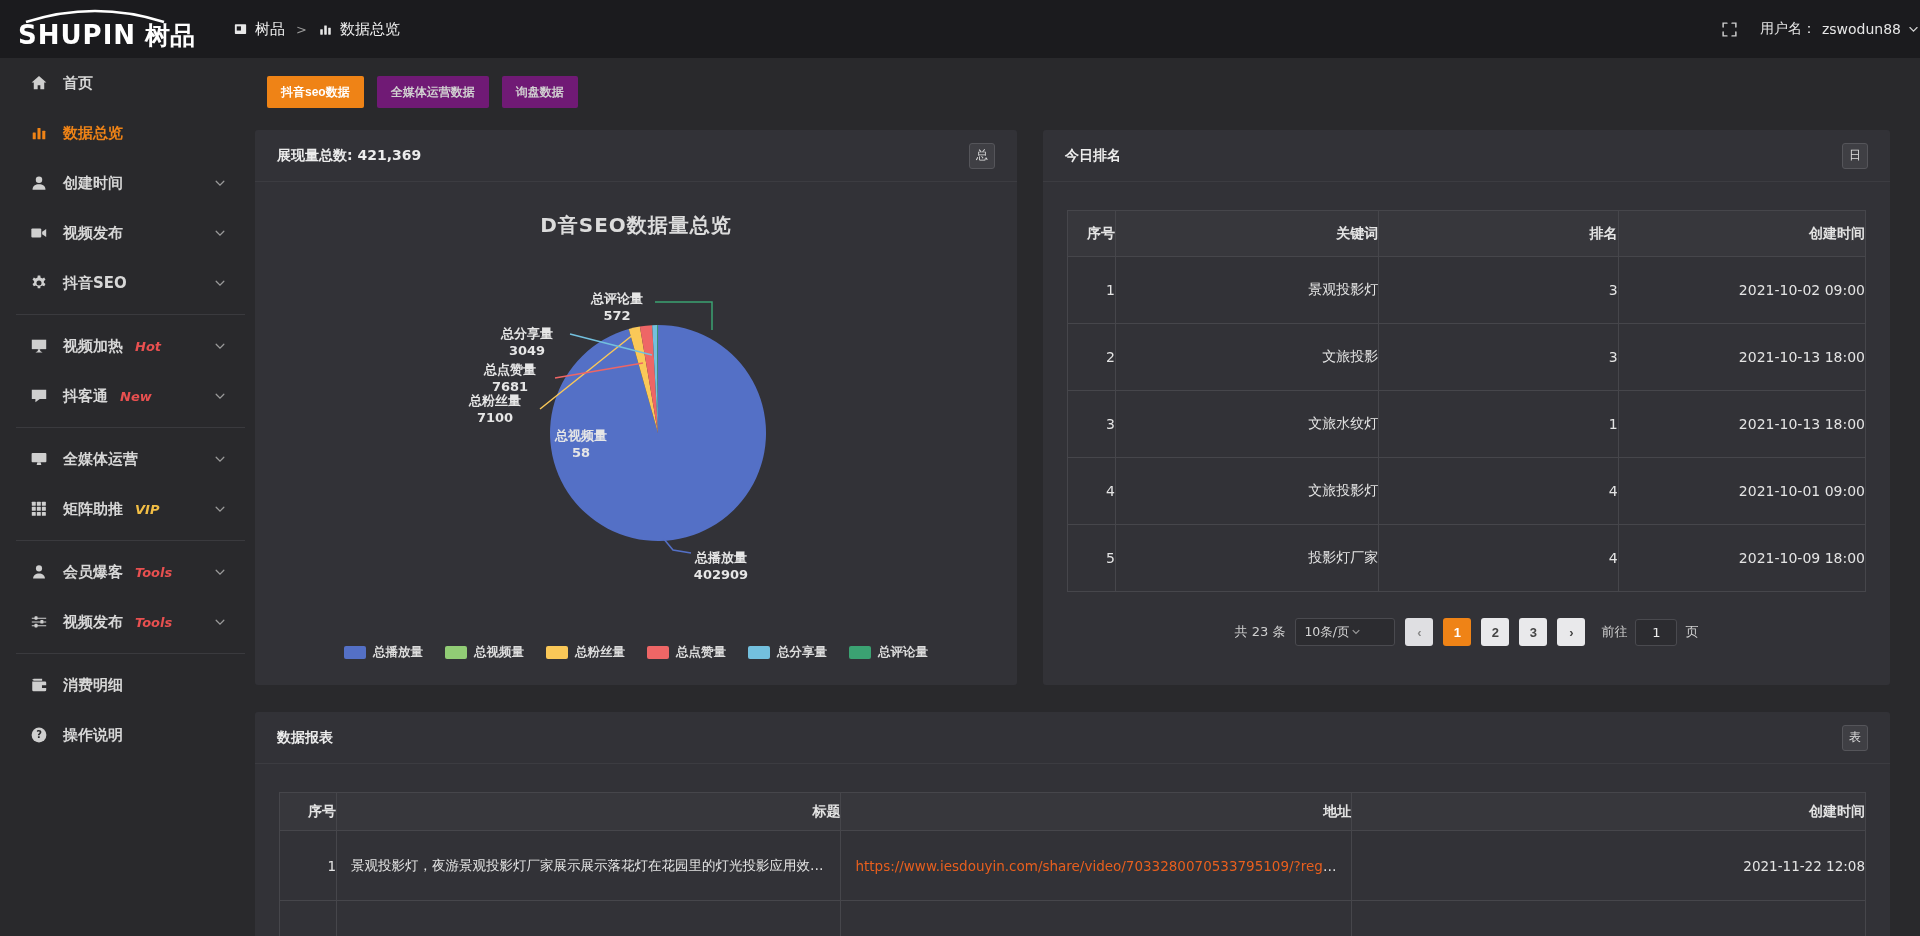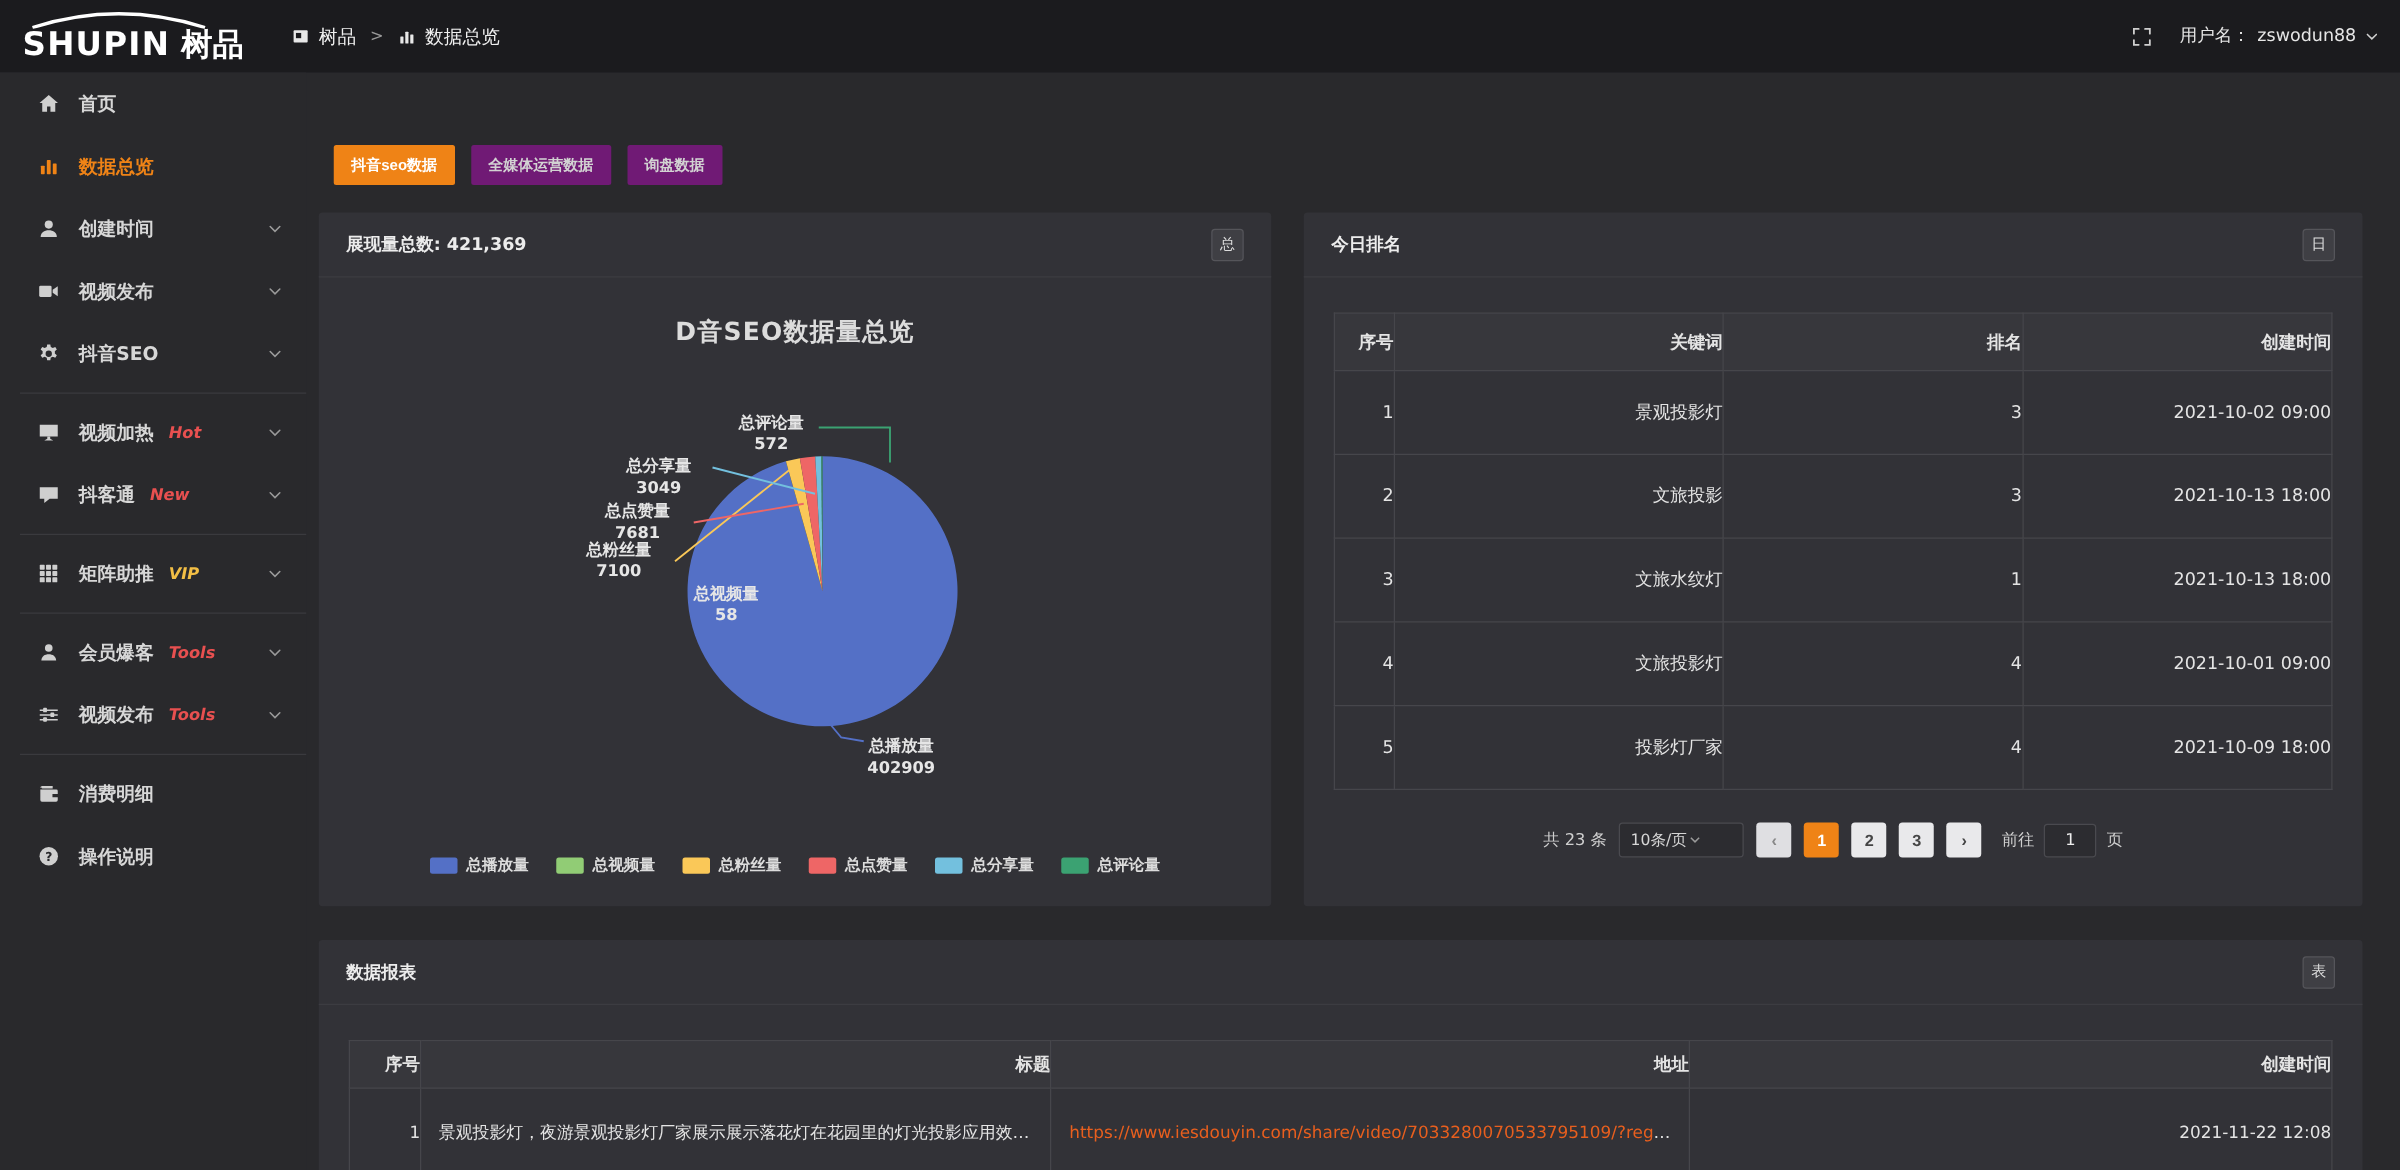--- a/index.html
+++ b/index.html
@@ -10,41 +10,41 @@
   .header { height:58px; background:#1b1b1e; display:flex; align-items:center; color:#fff; }
   .logo { width:215px; padding-left:18px; display:flex; align-items:flex-end; }
   .logo-inner { position:relative; padding-top:12px; }
   .logo-arc { position:absolute; top:2px; left:2px; }
   .logo-en { font-size:26px; font-weight:bold; letter-spacing:1px; }
   .logo-cn { font-size:25px; font-weight:bold; margin-left:9px; }
   .breadcrumb { display:flex; align-items:center; margin-left:18px; font-size:15px; color:#f0f0f0; gap:7px; }
   .bc-sep { color:#9a9a9a; font-size:13px; margin:0 4px; }
   .bc-icon { width:15px; height:15px; display:inline-flex; color:#e8e8e8; }
   .bc-icon svg { width:100%; height:100%; fill:currentColor; }
-  .header-right { margin-left:auto; display:flex; align-items:center; gap:22px; padding-right:16px; }
+  .header-right { margin-left:auto; display:flex; align-items:center; gap:22px; }
   .fs-icon { width:17px; height:17px; color:#cfcfcf; cursor:pointer; }
   .fs-icon svg { width:100%; height:100%; }
   .user-box { display:flex; align-items:center; gap:6px; font-size:14px; color:#e6e6e6; cursor:pointer; }
   .user-caret { width:13px; height:13px; color:#cfcfcf; display:inline-flex; }
   .user-caret svg { width:100%; height:100%; }
 
   
   .layout { display:flex; height:878px; }
   .sidebar { width:245px; background:#29292c; flex-shrink:0; }
   .sb-item { height:50px; display:flex; align-items:center; padding:0 18px 0 30px; cursor:pointer; color:#d7d7d7; position:relative; }
   .sb-icon { width:18px; height:18px; display:inline-flex; flex-shrink:0; color:#cfcfcf; }
   .sb-icon svg { width:100%; height:100%; fill:currentColor; }
   .sb-label { margin-left:15px; font-size:15px; font-weight:600; }
   .sb-badge { margin-left:12px; font-size:13px; font-weight:bold; font-style:italic; }
   .sb-chevron { margin-left:auto; width:14px; height:14px; color:#9a9a9a; display:inline-flex; }
   .sb-chevron svg { width:100%; height:100%; }
   .sb-item.active, .sb-item.active .sb-icon { color:#ef8316; }
   .sb-divider { height:1px; background:#3a3a3e; margin:6px 0 6px 16px; }
 
-  .main { flex:1; padding:16px 30px 0 10px; overflow:hidden;margin-top:40px; }
+  .main { flex:1; padding:16px 30px 0 10px; overflow:hidden; }
 
   
   .tabs { display:flex; gap:13px; margin:2px 0 22px 12px; }
   .tab { height:32px; padding:0 14px; font-size:12px; font-weight:600; color:#d2d2d2;
          background:#701a75; border:none; border-radius:2px; display:flex; align-items:center; cursor:pointer; }
   .tab.active { background:#ef8316; color:#fff; }
 
   
   .panels { display:flex; gap:26px; }
   .panel { background:#323237; border-radius:3px; }
@@ -241,20 +241,34 @@
         </span>
         <span class="sb-label">抖客通</span>
         <span class="sb-badge" style="color:#e85050">New</span>
         <span class="sb-chevron">
           <svg viewBox="0 0 20 20" fill="none" stroke="currentColor" stroke-width="1.8" stroke-linecap="round">
             <path d="M4.5 7.5l5.5 5.5 5.5-5.5"></path>
           </svg>
         </span>
       </div>
       <div class="sb-divider"></div>
+      <div class="sb-item">
+        <span class="sb-icon">
+          <svg viewBox="0 0 20 20">
+            <rect x="1.8" y="3.4" width="16.4" height="10.2" rx="1"></rect>
+            <path d="M7.4 16.6 8.2 13.6h3.6l.8 3Z"></path>
+          </svg>
+        </span>
+        <span class="sb-label">全媒体运营</span>
+        <span class="sb-chevron">
+          <svg viewBox="0 0 20 20" fill="none" stroke="currentColor" stroke-width="1.8" stroke-linecap="round">
+            <path d="M4.5 7.5l5.5 5.5 5.5-5.5"></path>
+          </svg>
+        </span>
+      </div>
       <div class="sb-item">
         <span class="sb-icon">
           <svg viewBox="0 0 20 20">
             <g>
               <rect x="2" y="2" width="4.4" height="4.4" rx="0.6"></rect>
               <rect x="7.6" y="2" width="4.4" height="4.4" rx="0.6"></rect>
               <rect x="13.2" y="2" width="4.4" height="4.4" rx="0.6"></rect>
               <rect x="2" y="7.6" width="4.4" height="4.4" rx="0.6"></rect>
               <rect x="7.6" y="7.6" width="4.4" height="4.4" rx="0.6"></rect>
               <rect x="13.2" y="7.6" width="4.4" height="4.4" rx="0.6"></rect>

